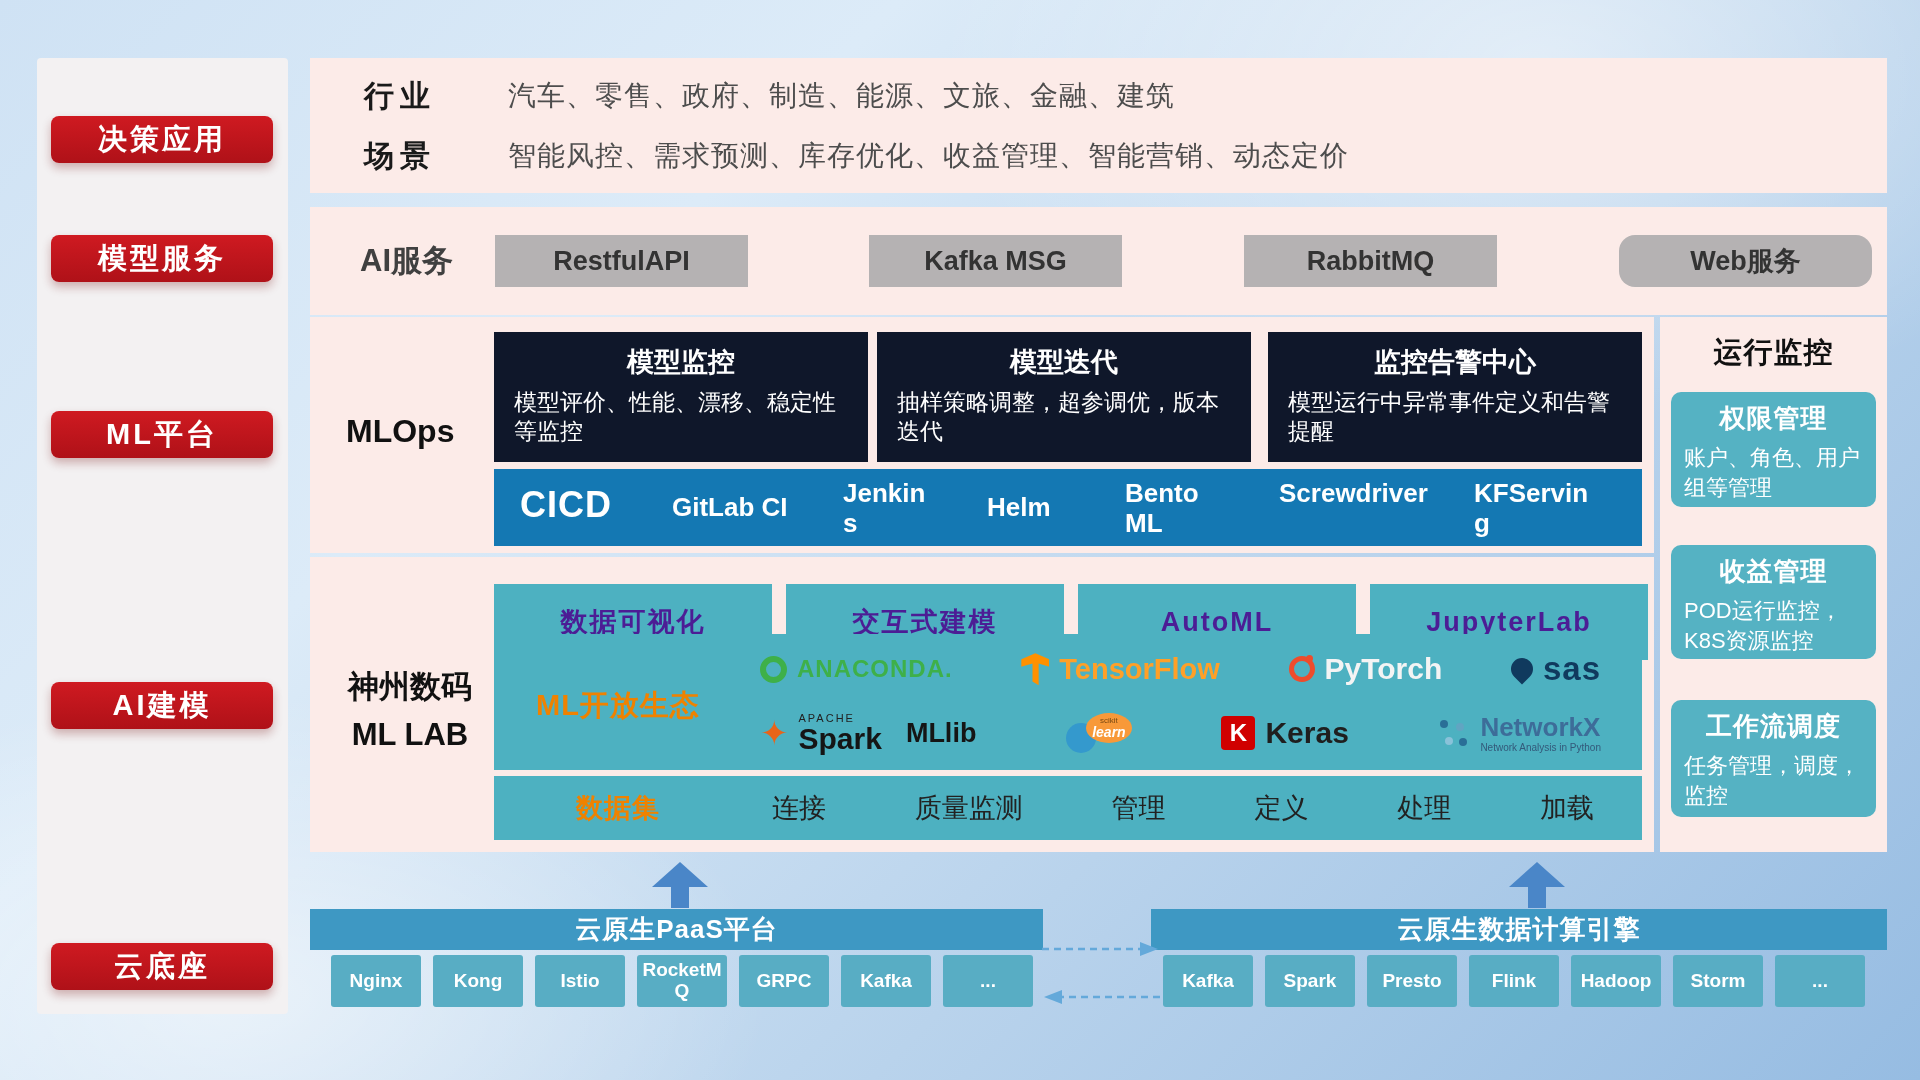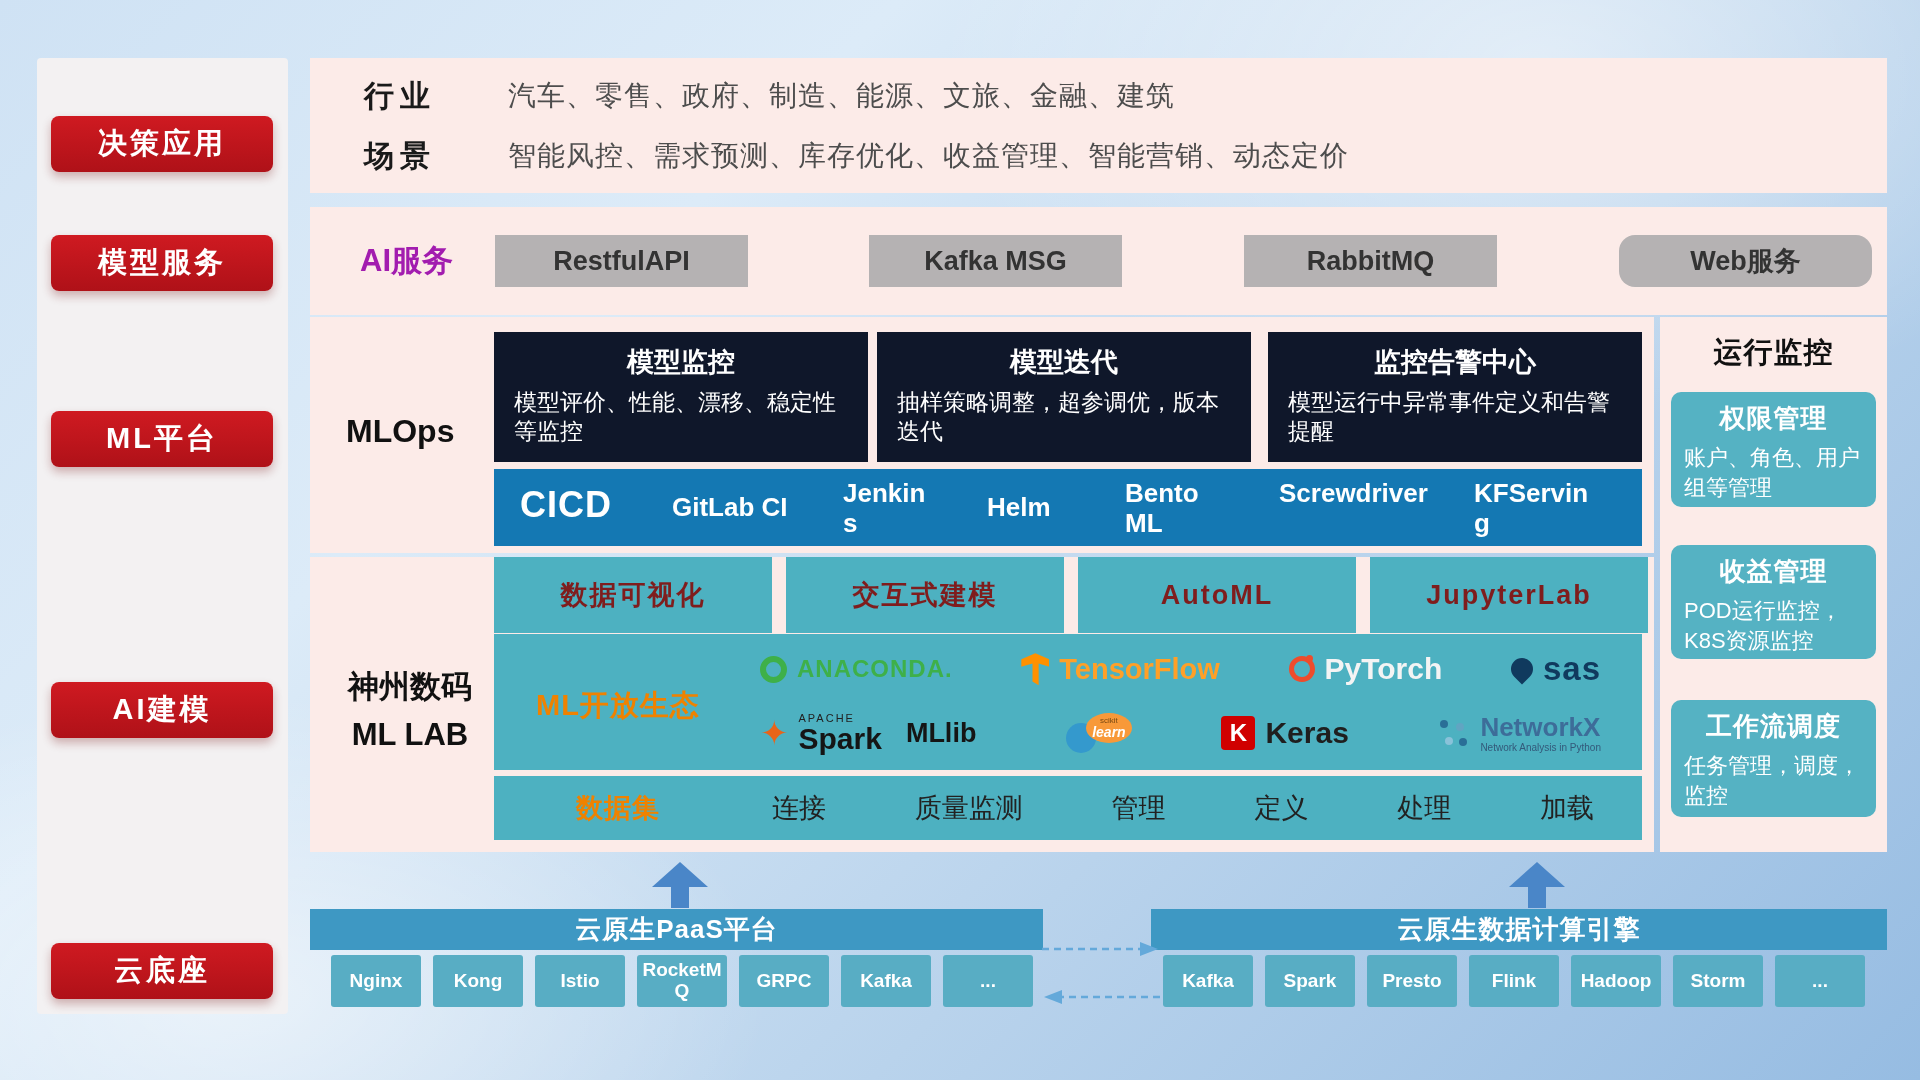--- a/index.html
+++ b/index.html
@@ -5,38 +5,38 @@
   html,body{margin:0;padding:0;background:#9cc0e4;}
   .stage{position:relative;width:1920px;height:1080px;overflow:hidden;
     font-family:"Liberation Sans","DejaVu Sans",sans-serif;
     background:
       radial-gradient(ellipse 900px 500px at 12% 92%, rgba(255,255,255,.55), transparent 60%),
       radial-gradient(ellipse 1000px 600px at 80% 6%, rgba(255,255,255,.5), transparent 60%),
       linear-gradient(135deg,#cfe2f4 0%,#dcebf8 30%,#b9d3ec 65%,#96bce2 100%);}
 
   
   .sidebar{position:absolute;left:37px;top:58px;width:251px;height:956px;background:#f3f1f2;border-radius:4px;}
-  .badge{position:absolute;left:14px;width:222px;height:56px;border-radius:8px;
+  .badge{position:absolute;left:14px;width:222px;height:47px;border-radius:8px;
     background:linear-gradient(#cf1a21,#af1118);color:#fff;font-weight:bold;font-size:29px;
     display:flex;align-items:center;justify-content:center;letter-spacing:3px;
     box-shadow:0 5px 10px rgba(120,20,20,.3);}
 
   .panel{position:absolute;background:#fcebe8;}
 
   
   .p-industry{left:310px;top:58px;width:1577px;height:135px;}
   .ind-row{position:absolute;left:54px;display:flex;align-items:center;height:44px;}
   .ind-row.r0{top:16px;} .ind-row.r1{top:76px;}
   .ind-label{font-size:30px;font-weight:bold;color:#1a1a1a;width:132px;letter-spacing:6px;}
   .ind-content{font-size:28px;color:#4d4d4d;letter-spacing:1px;margin-left:12px;}
 
   
   .p-service{left:310px;top:207px;width:1577px;height:108px;}
   .svc-label{position:absolute;left:50px;top:0;height:100%;display:flex;align-items:center;
-    font-size:31px;font-weight:bold;color:#a21caf;}
+    font-size:31px;font-weight:bold;color:#404040;}
   .gbtn{position:absolute;top:28px;width:253px;height:52px;background:#b5b2b3;color:#333;
     font-weight:bold;font-size:27px;display:flex;align-items:center;justify-content:center;}
   .gbtn.g0{left:185px;} .gbtn.g1{left:559px;} .gbtn.g2{left:934px;} .gbtn.g3{left:1309px;border-radius:16px;}
 
   
   .p-mlops{left:310px;top:317px;width:1344px;height:236px;}
   .mlops-label{position:absolute;left:36px;top:96px;font-size:32px;font-weight:bold;color:#111;}
   .bcard{position:absolute;top:15px;height:130px;width:374px;background:#0f172a;color:#fff;}
   .bcard.c0{left:184px;} .bcard.c1{left:567px;} .bcard.c2{left:958px;}
   .bcard-title{font-size:27px;font-weight:bold;text-align:center;margin-top:12px;}
@@ -47,21 +47,21 @@
   .tool.one{top:24px;}
   .tool.two{top:10px;word-break:break-all;}
   .tool.t0{left:178px;width:130px;} .tool.t1{left:349px;width:92px;}
   .tool.t2{left:493px;width:90px;}  .tool.t3{left:631px;width:94px;}
   .tool.t4{left:785px;width:150px;} .tool.t5{left:980px;width:120px;}
 
   
   .p-mllab{left:310px;top:557px;width:1344px;height:295px;}
   .lab-label{position:absolute;left:10px;top:106px;width:180px;text-align:center;
     font-size:31px;font-weight:bold;color:#111;line-height:1.55;}
-  .tbtn{position:absolute;top:0;width:278px;height:76px;background:#4db1c1;color:#7f1d1d;
+  .tbtn{position:absolute;top:27px;width:278px;height:76px;background:#4db1c1;color:#4c1d95;
     font-weight:bold;font-size:27px;display:flex;align-items:center;justify-content:center;letter-spacing:2px;}
   .tbtn.b0{left:184px;} .tbtn.b1{left:476px;} .tbtn.b2{left:768px;} .tbtn.b3{left:1060px;}
   .eco{position:absolute;left:184px;top:77px;width:1148px;height:136px;background:#4db1c1;}
   .eco-label{position:absolute;left:42px;top:52px;font-size:29px;font-weight:bold;color:#ef8200;letter-spacing:1px;}
   .logo-rows{position:absolute;left:240px;right:15px;top:4px;bottom:4px;display:flex;flex-direction:column;justify-content:space-around;}
   .logo-row{display:flex;align-items:center;justify-content:space-between;padding:0 26px;}
   .lg{display:flex;align-items:center;gap:10px;}
   .lg-text{font-weight:bold;}
   .ana-icon{width:27px;height:27px;border:6px solid #3eb049;border-radius:50%;box-sizing:border-box;}
   .anaconda .lg-text{color:#3eb049;font-size:24px;letter-spacing:1px;}

